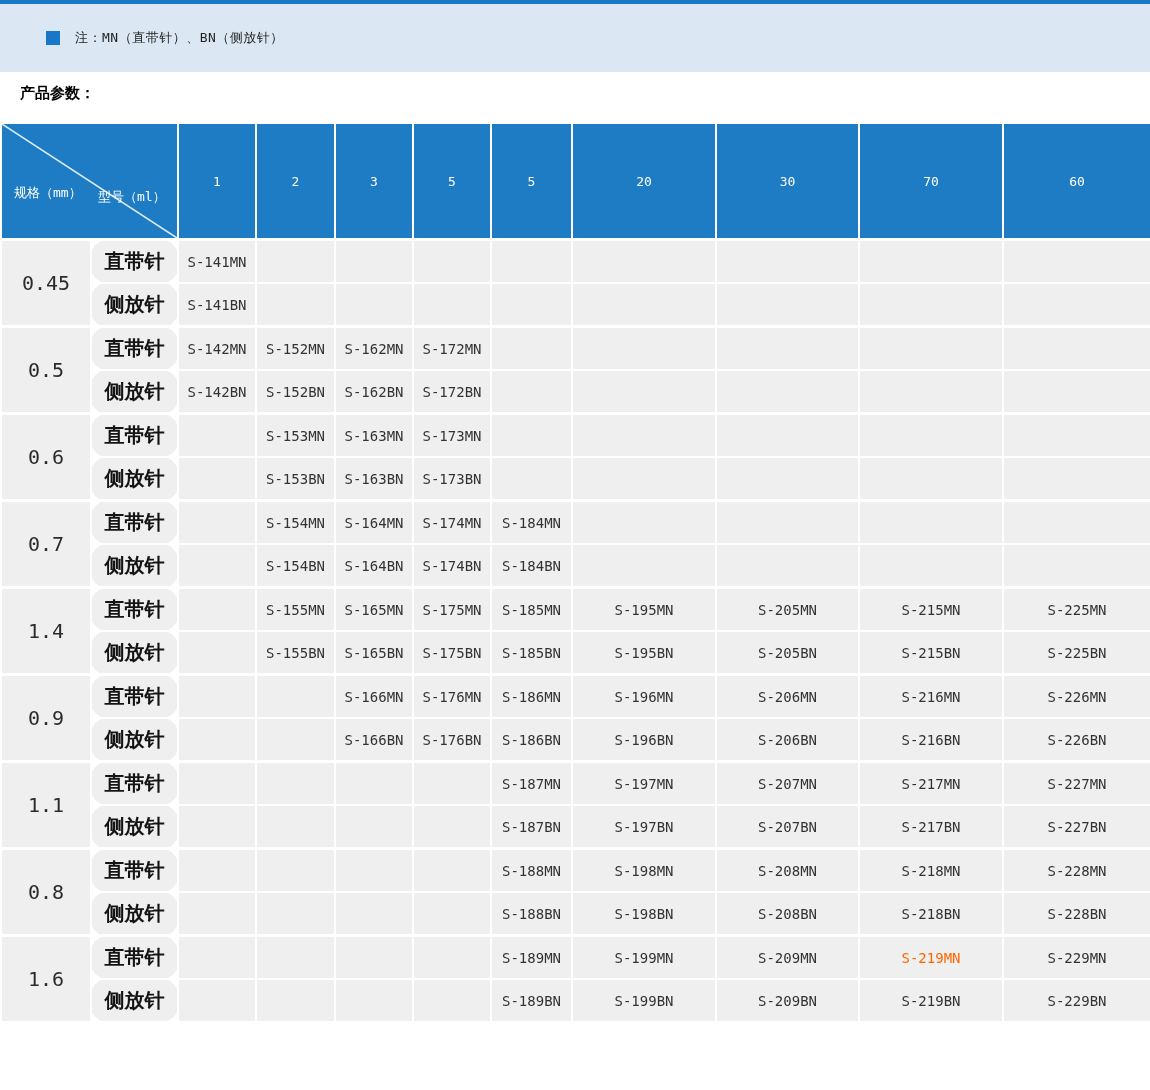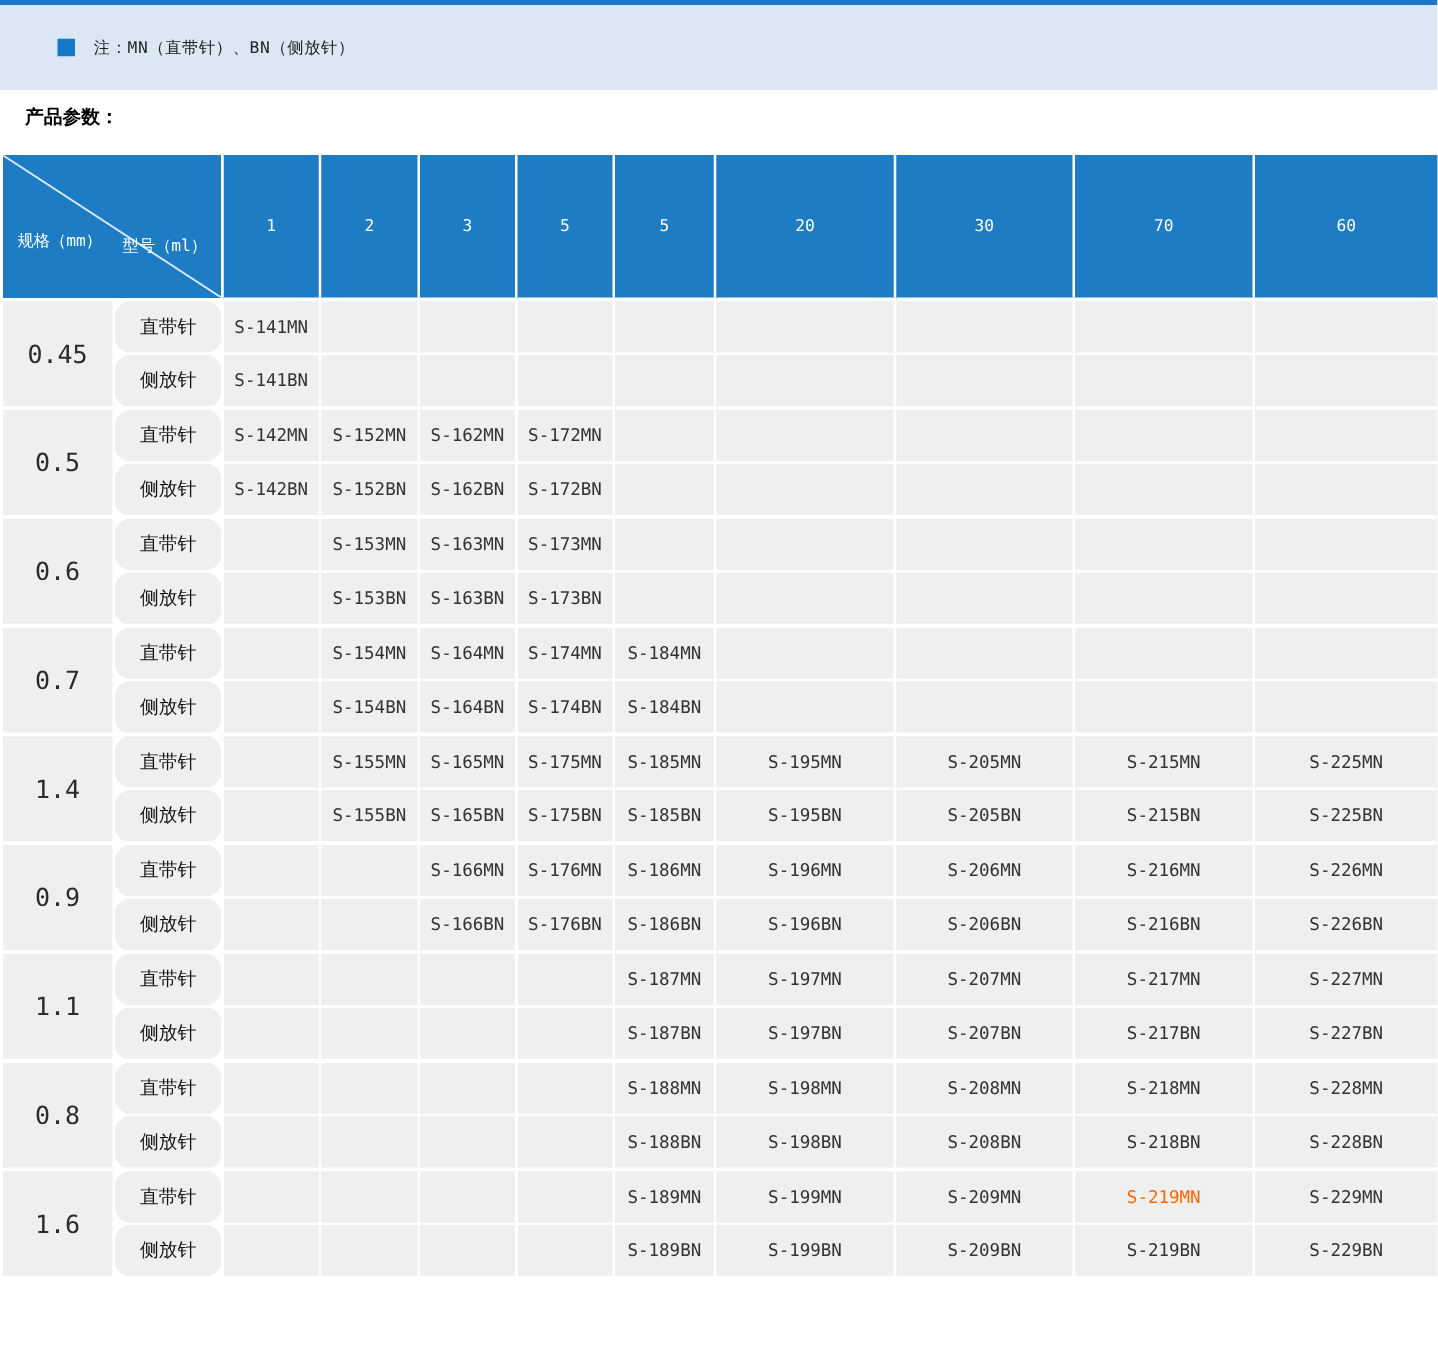--- a/index.html
+++ b/index.html
@@ -94,21 +94,21 @@
     text-align: center;
     vertical-align: middle;
     font-size: 14px;
     color: #333333;
     padding: 0;
     overflow: hidden;
     white-space: nowrap;
   }
   tr.group-first td { border-top: 3px solid #ffffff; }
   td.spec { font-size: 20px; color: #2b2b2b; }
-  td.type { font-weight: normal; font-size: 15px; color: #141414; border-radius: 16px; }
+  td.type { font-weight: bold; font-size: 20px; color: #141414; border-radius: 16px; }
   td.model.highlight { color: #ff6600; margin-left: 40px; }
 </style>
 </head>
 <body>
 
 <div class="page">
   <div class="topline"></div>
 
   <div class="banner">
     <span class="bullet"></span>

